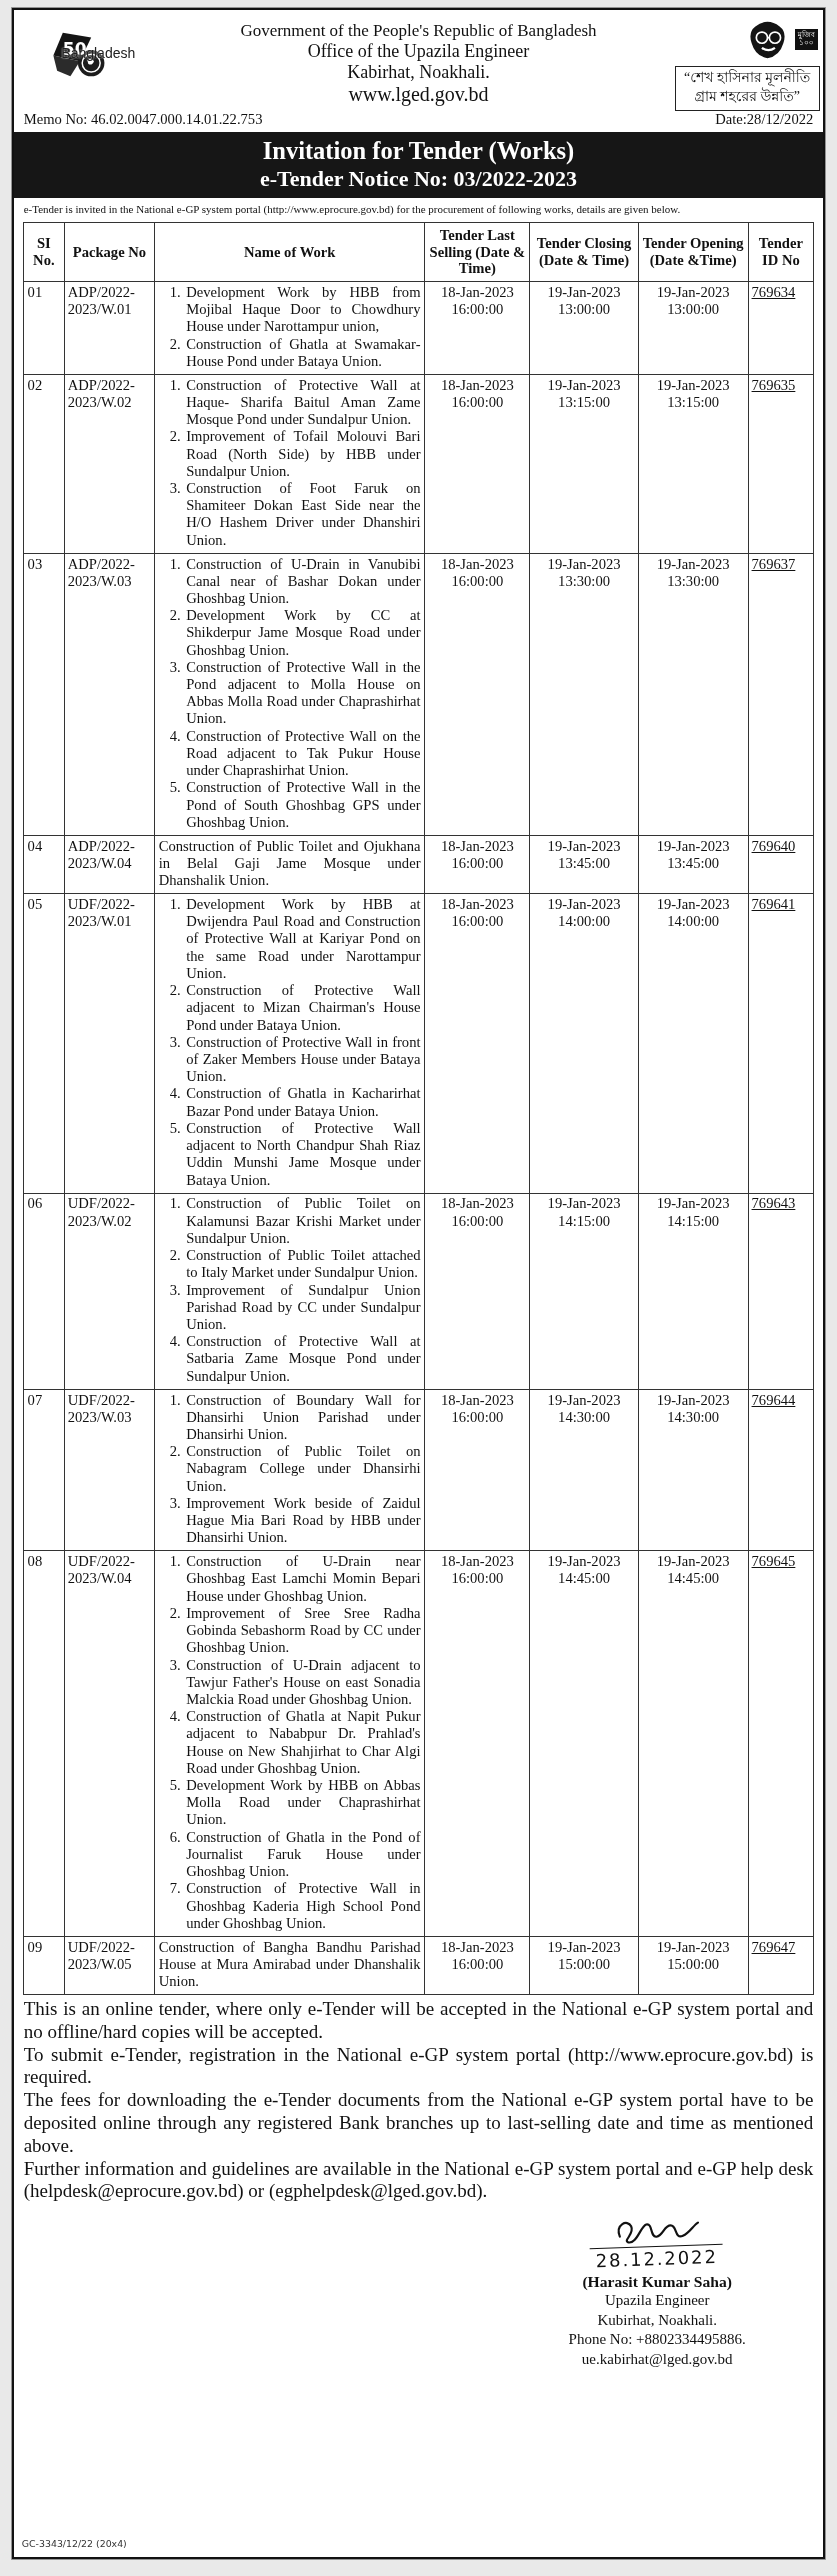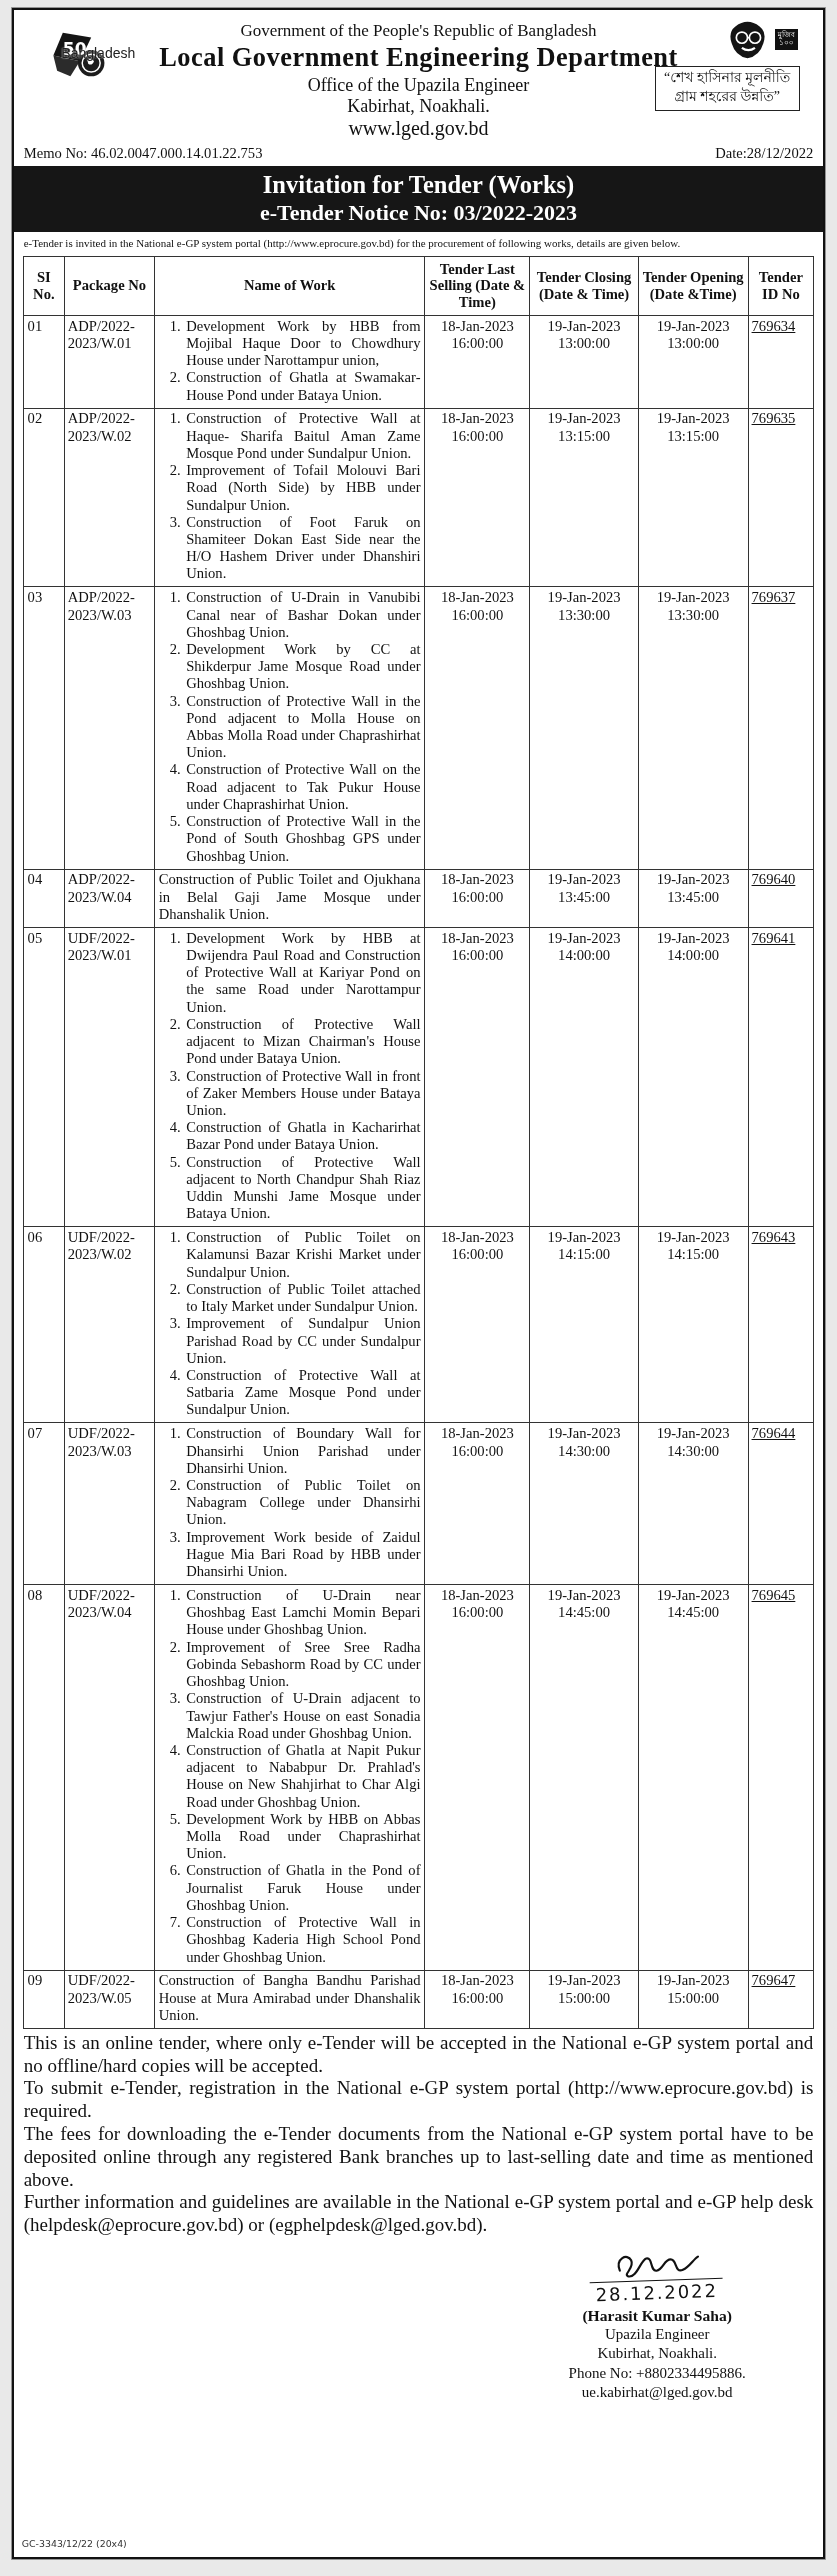--- a/index.html
+++ b/index.html
@@ -11,21 +11,21 @@
   
   .doc-header{position:relative;text-align:center;padding-top:11.3px;}
   .gov-line{font-size:17px;}
   .dept{font-size:26.4px;font-weight:bold;margin:0.9px 0 1.9px 0;letter-spacing:0.5px;}
   .office{font-size:18px;}
   .location{font-size:18px;}
   .website{font-size:20px;}
   .logo-left{position:absolute;left:28px;top:19px;width:74px;text-align:left;}
   .logo-label{font-size:14px;font-family:Liberation Sans, sans-serif;color:#222;margin-top:-43px;margin-left:19px;
               text-shadow:0 0 1.9px #fff;position:relative;z-index:2;}
-  .header-right{position:absolute;right:23px;top:9.4px;width:175px;text-align:center;}
+  .header-right{position:absolute;right:3px;top:9.4px;width:175px;text-align:center;}
   .mujib{display:flex;justify-content:flex-end;align-items:center;gap:1.9px;margin-bottom:5.7px;margin-right:1.9px;}
   .mujib-tag{background:#111;color:#fff;font-family:"DejaVu Sans",sans-serif;font-size:7.5px;line-height:1.1;
              padding:1.9px 2.8px;text-align:center;}
   .slogan-box{border:1.9px solid #222;padding:2.8px 5.7px;font-size:14px;line-height:1.35;background:#fff;margin-left:30px;}
 
   
   .memo-row{display:flex;justify-content:space-between;font-size:14.6px;padding:5.7px 9.4px 3.8px 9.4px;}
 
   
   .banner{background:#161616;color:#fff;text-align:center;padding:4.7px 0 6.6px 0;}
@@ -77,21 +77,20 @@
           <circle cx="52" cy="36" r="14" fill="#1c1c1c"></circle>
           <circle cx="52" cy="36" r="9.5" fill="none" stroke="#fff" stroke-width="1.6"></circle>
           <path d="M48,33 q4,-3 7,1 q-2,5 -6,3 z" fill="#fff"></path>
           <text x="22" y="27" fill="#fff" font-size="18" font-weight="bold" font-family="DejaVu Sans, sans-serif">50</text>
         </svg>
         <div class="logo-label">Bangladesh</div>
       </div>
 
       <div class="header-center">
         <div class="gov-line">Government of the People's Republic of Bangladesh</div>
-        <div class="dept">Local Government Engineering Department</div>
         <div class="office">Office of the Upazila Engineer</div>
         <div class="location">Kabirhat, Noakhali.</div>
         <div class="website">www.lged.gov.bd</div>
       </div>
 
       <div class="header-right">
         <div class="mujib">
           <svg width="51" height="41" viewBox="0 0 54 44">
             <path d="M14,8 Q27,-2 40,8 Q48,14 44,26 Q40,40 27,42 Q14,40 10,26 Q6,14 14,8 Z" fill="#141414"></path>
             <circle cx="21" cy="20" r="6" fill="none" stroke="#fff" stroke-width="1.8"></circle>

